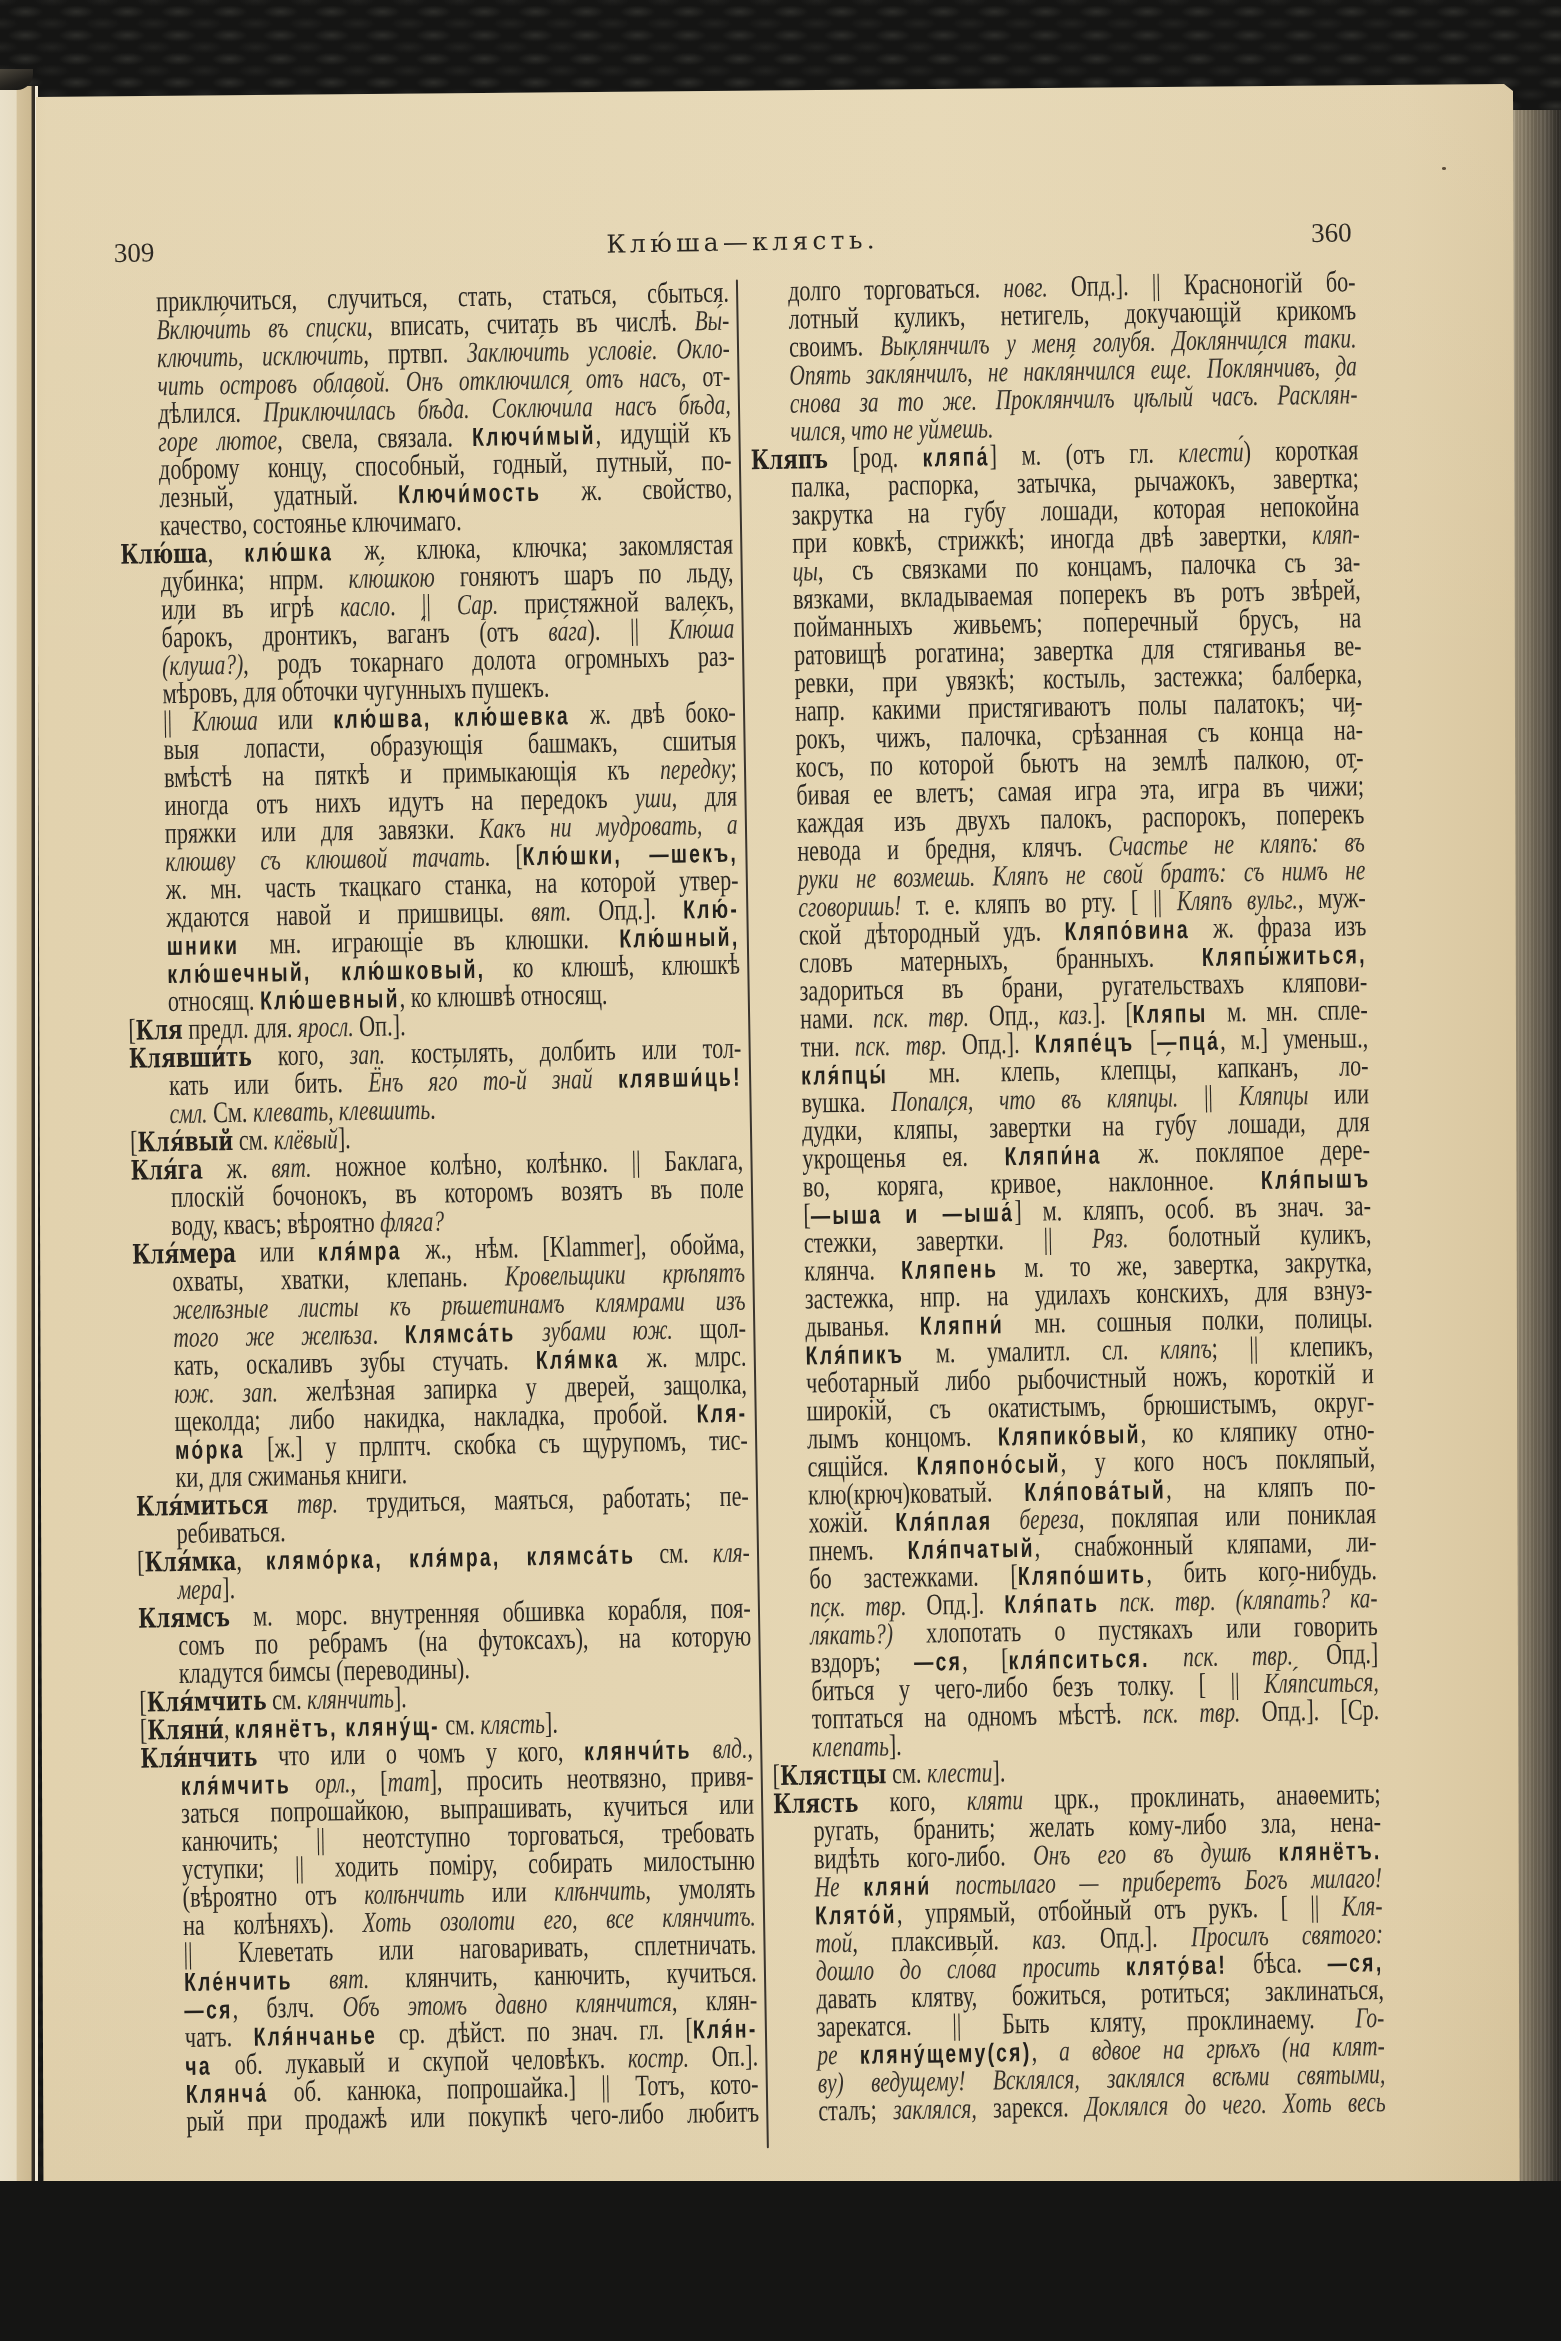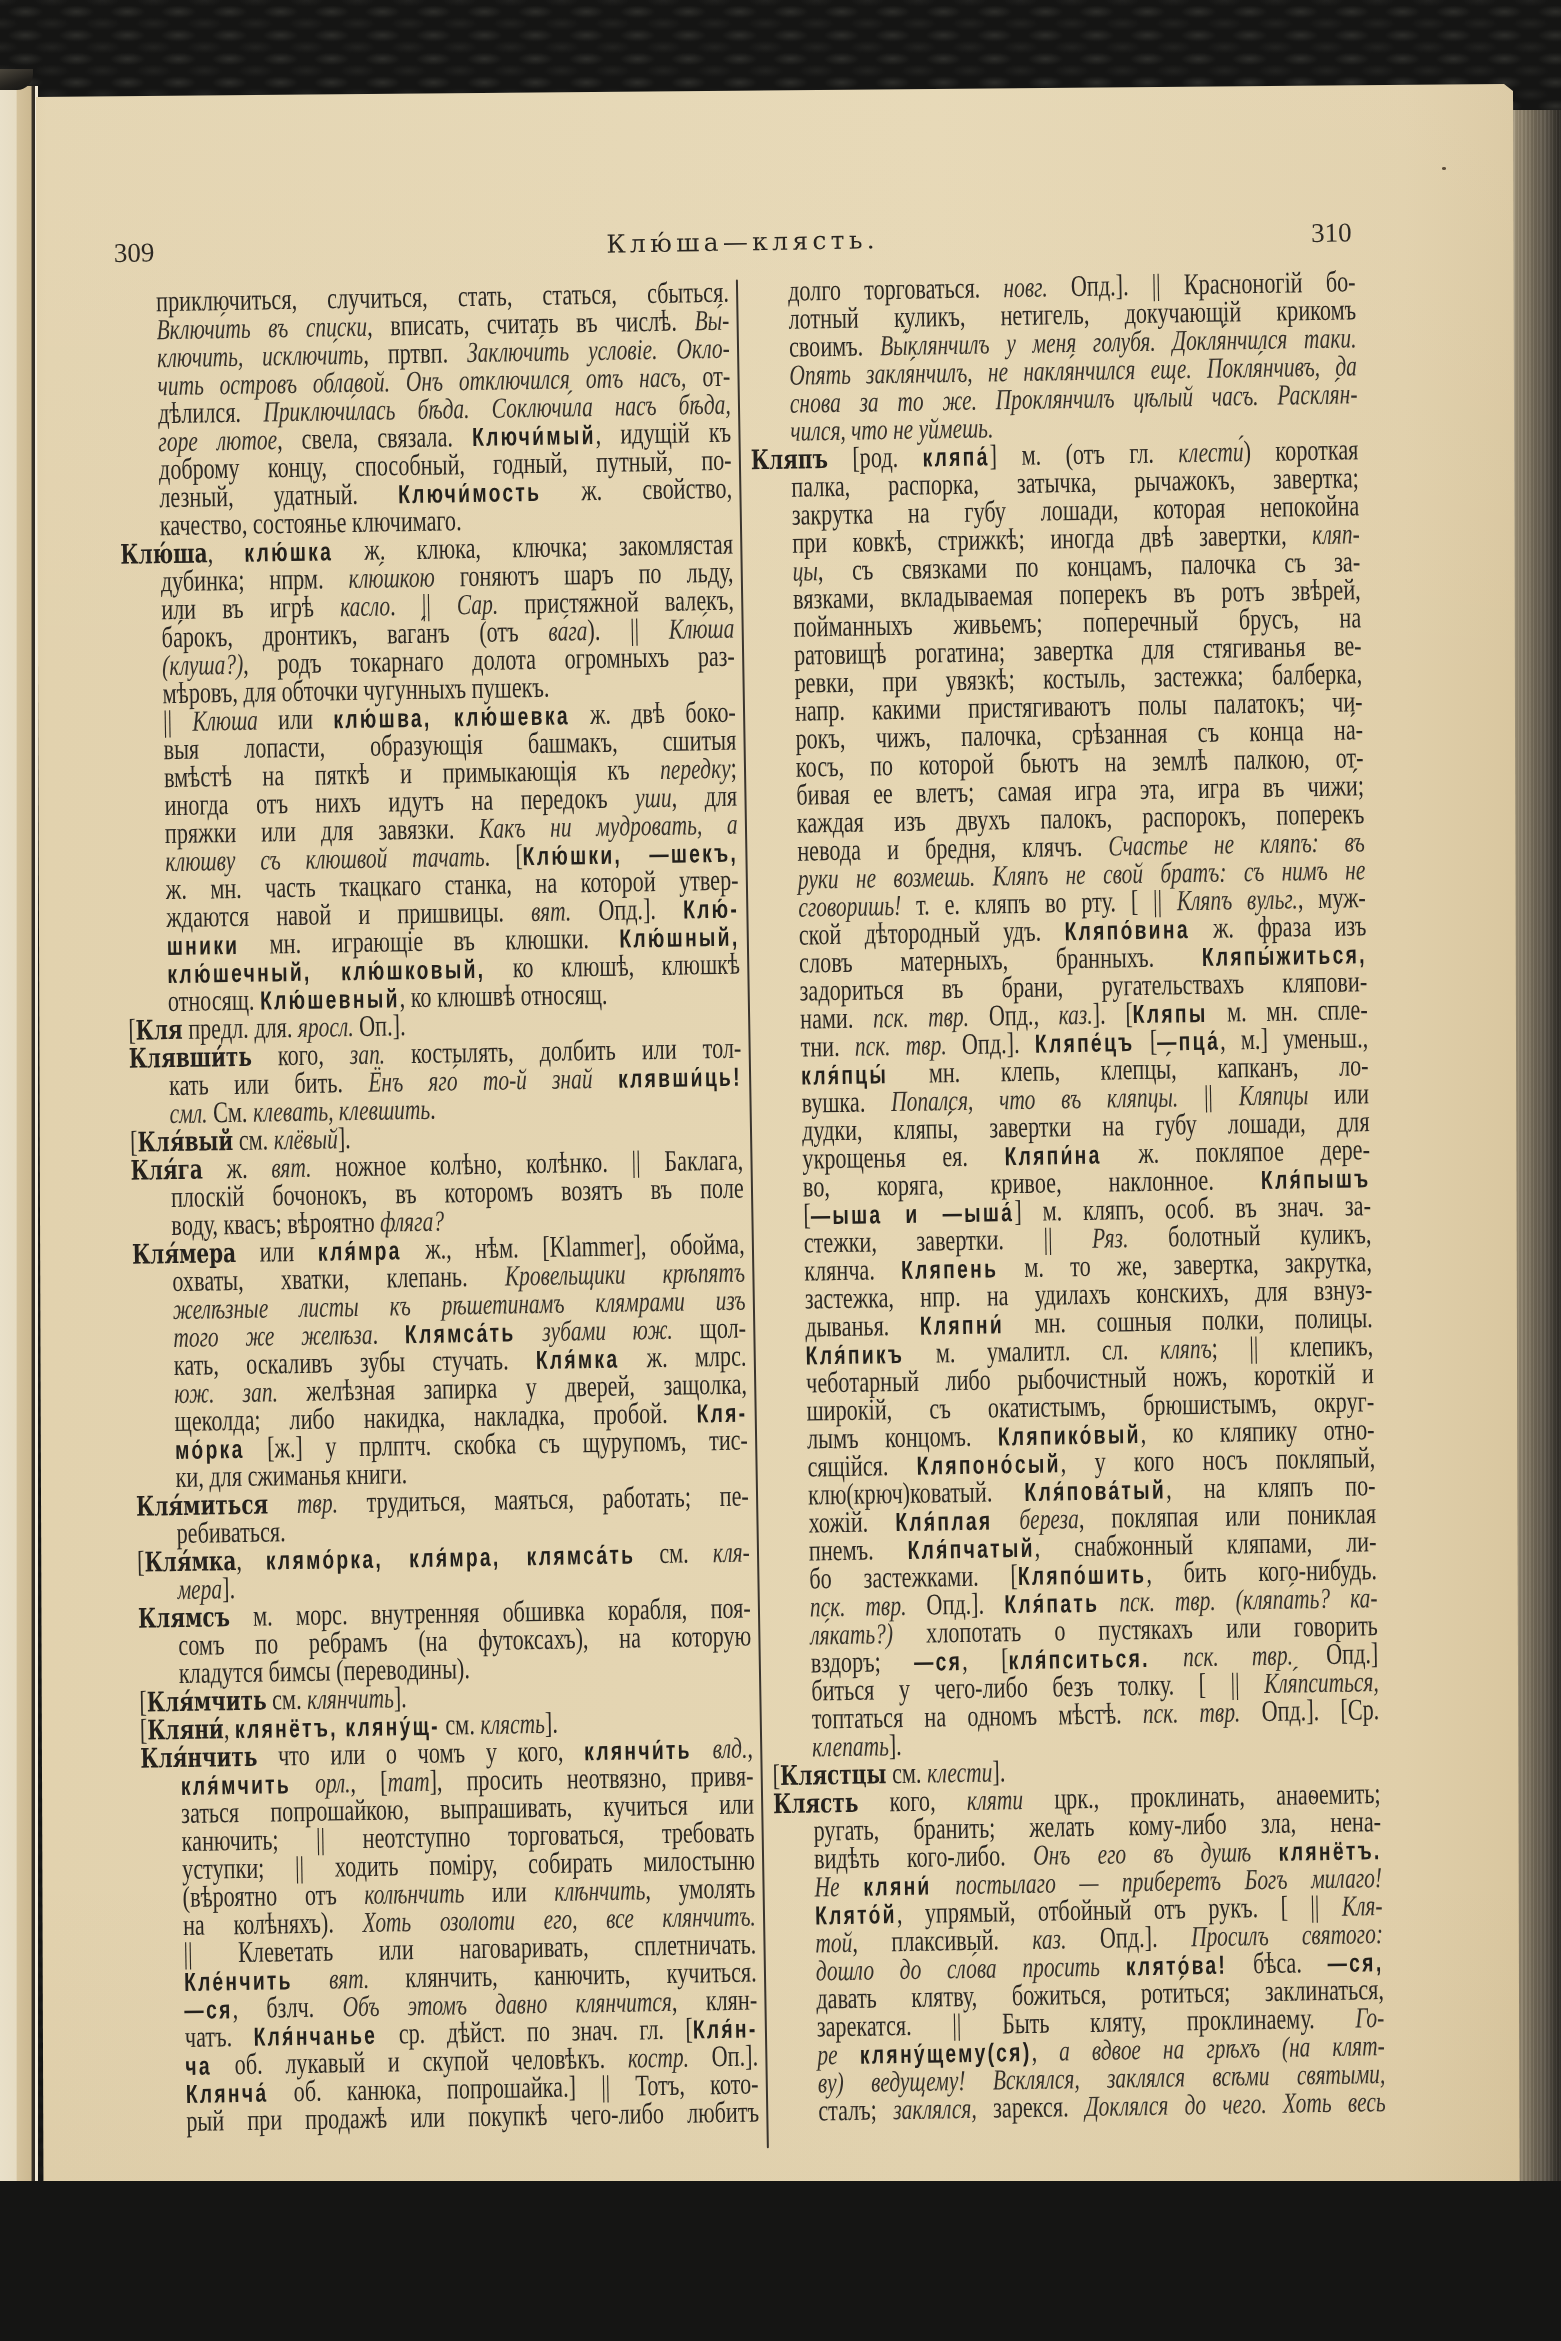--- a/index.html
+++ b/index.html
@@ -92,21 +92,21 @@
   <div class="left-strip-curl"></div>
   <div class="right-stack"></div>
 
   <div class="page">
     <div class="speck" style="left:570px;top:2258px;width:4.3px;height:8.6px;"></div>
     <div class="speck" style="left:1442px;top:167px;width:3.8px;height:2.7px;background:#3a2a1e;"></div>
 
     <div class="content">
       <div class="page-num left">309</div>
       <div class="running-title">Клю́ша—клясть.</div>
-      <div class="page-num right">310</div>
+      <div class="page-num right">360</div>
 
       <div class="column left">
         <div class="column-inner">
             <div class="line cont"><span class="run-r">приключиться, случиться, стать, статься, сбыться.</span></div>
             <div class="line cont"><span class="run-i">Включи́ть въ списки</span><span class="run-r">, вписать, считать въ числѣ. </span><span class="run-i">Вы́-</span></div>
             <div class="line cont"><span class="run-i">ключить, исключи́ть</span><span class="run-r">, пртвп. </span><span class="run-i">Заключи́ть условіе. Окло-</span></div>
             <div class="line cont"><span class="run-i">чить островъ облавой. Онъ отключился отъ насъ,</span><span class="run-r"> от-</span></div>
             <div class="line cont"><span class="run-r">дѣлился. </span><span class="run-i">Приключи́лась бѣда. Соключи́ла насъ бѣда,</span></div>
             <div class="line cont"><span class="run-i">горе лютое</span><span class="run-r">, свела, связала. </span><span class="run-b">Ключи́мый</span><span class="run-r">, идущій къ</span></div>
             <div class="line cont"><span class="run-r">доброму концу, способный, годный, путный, по-</span></div>

